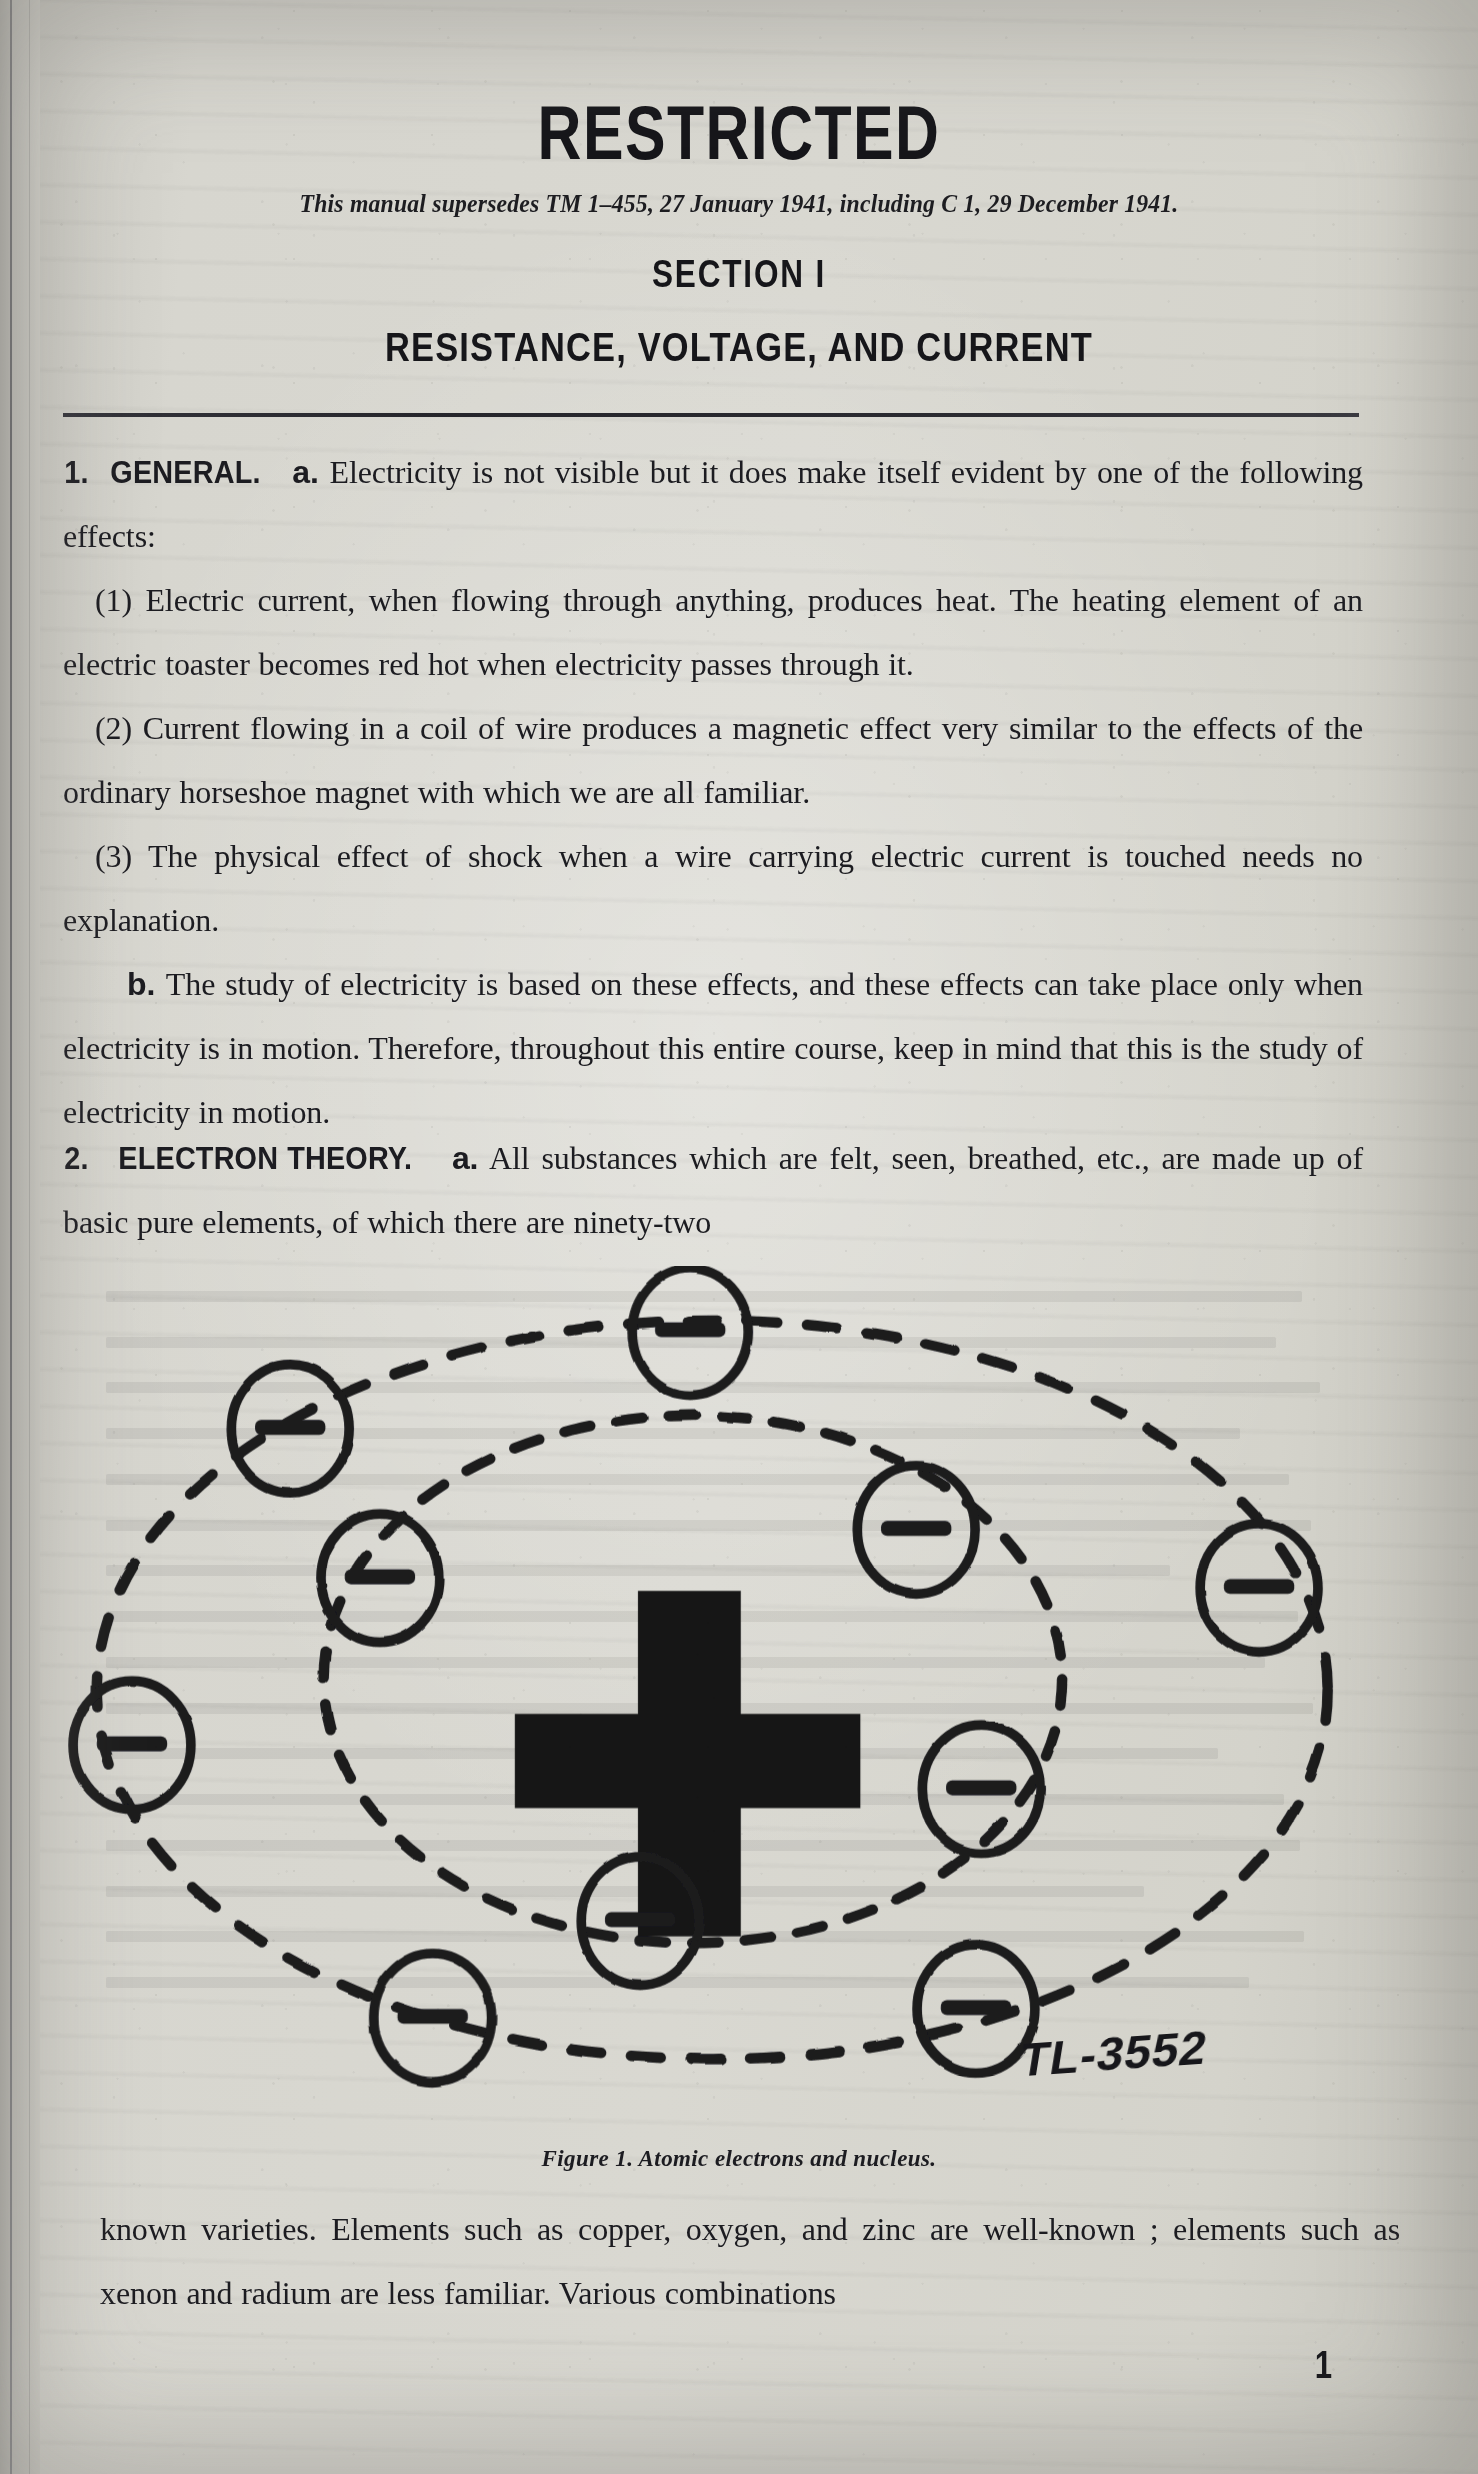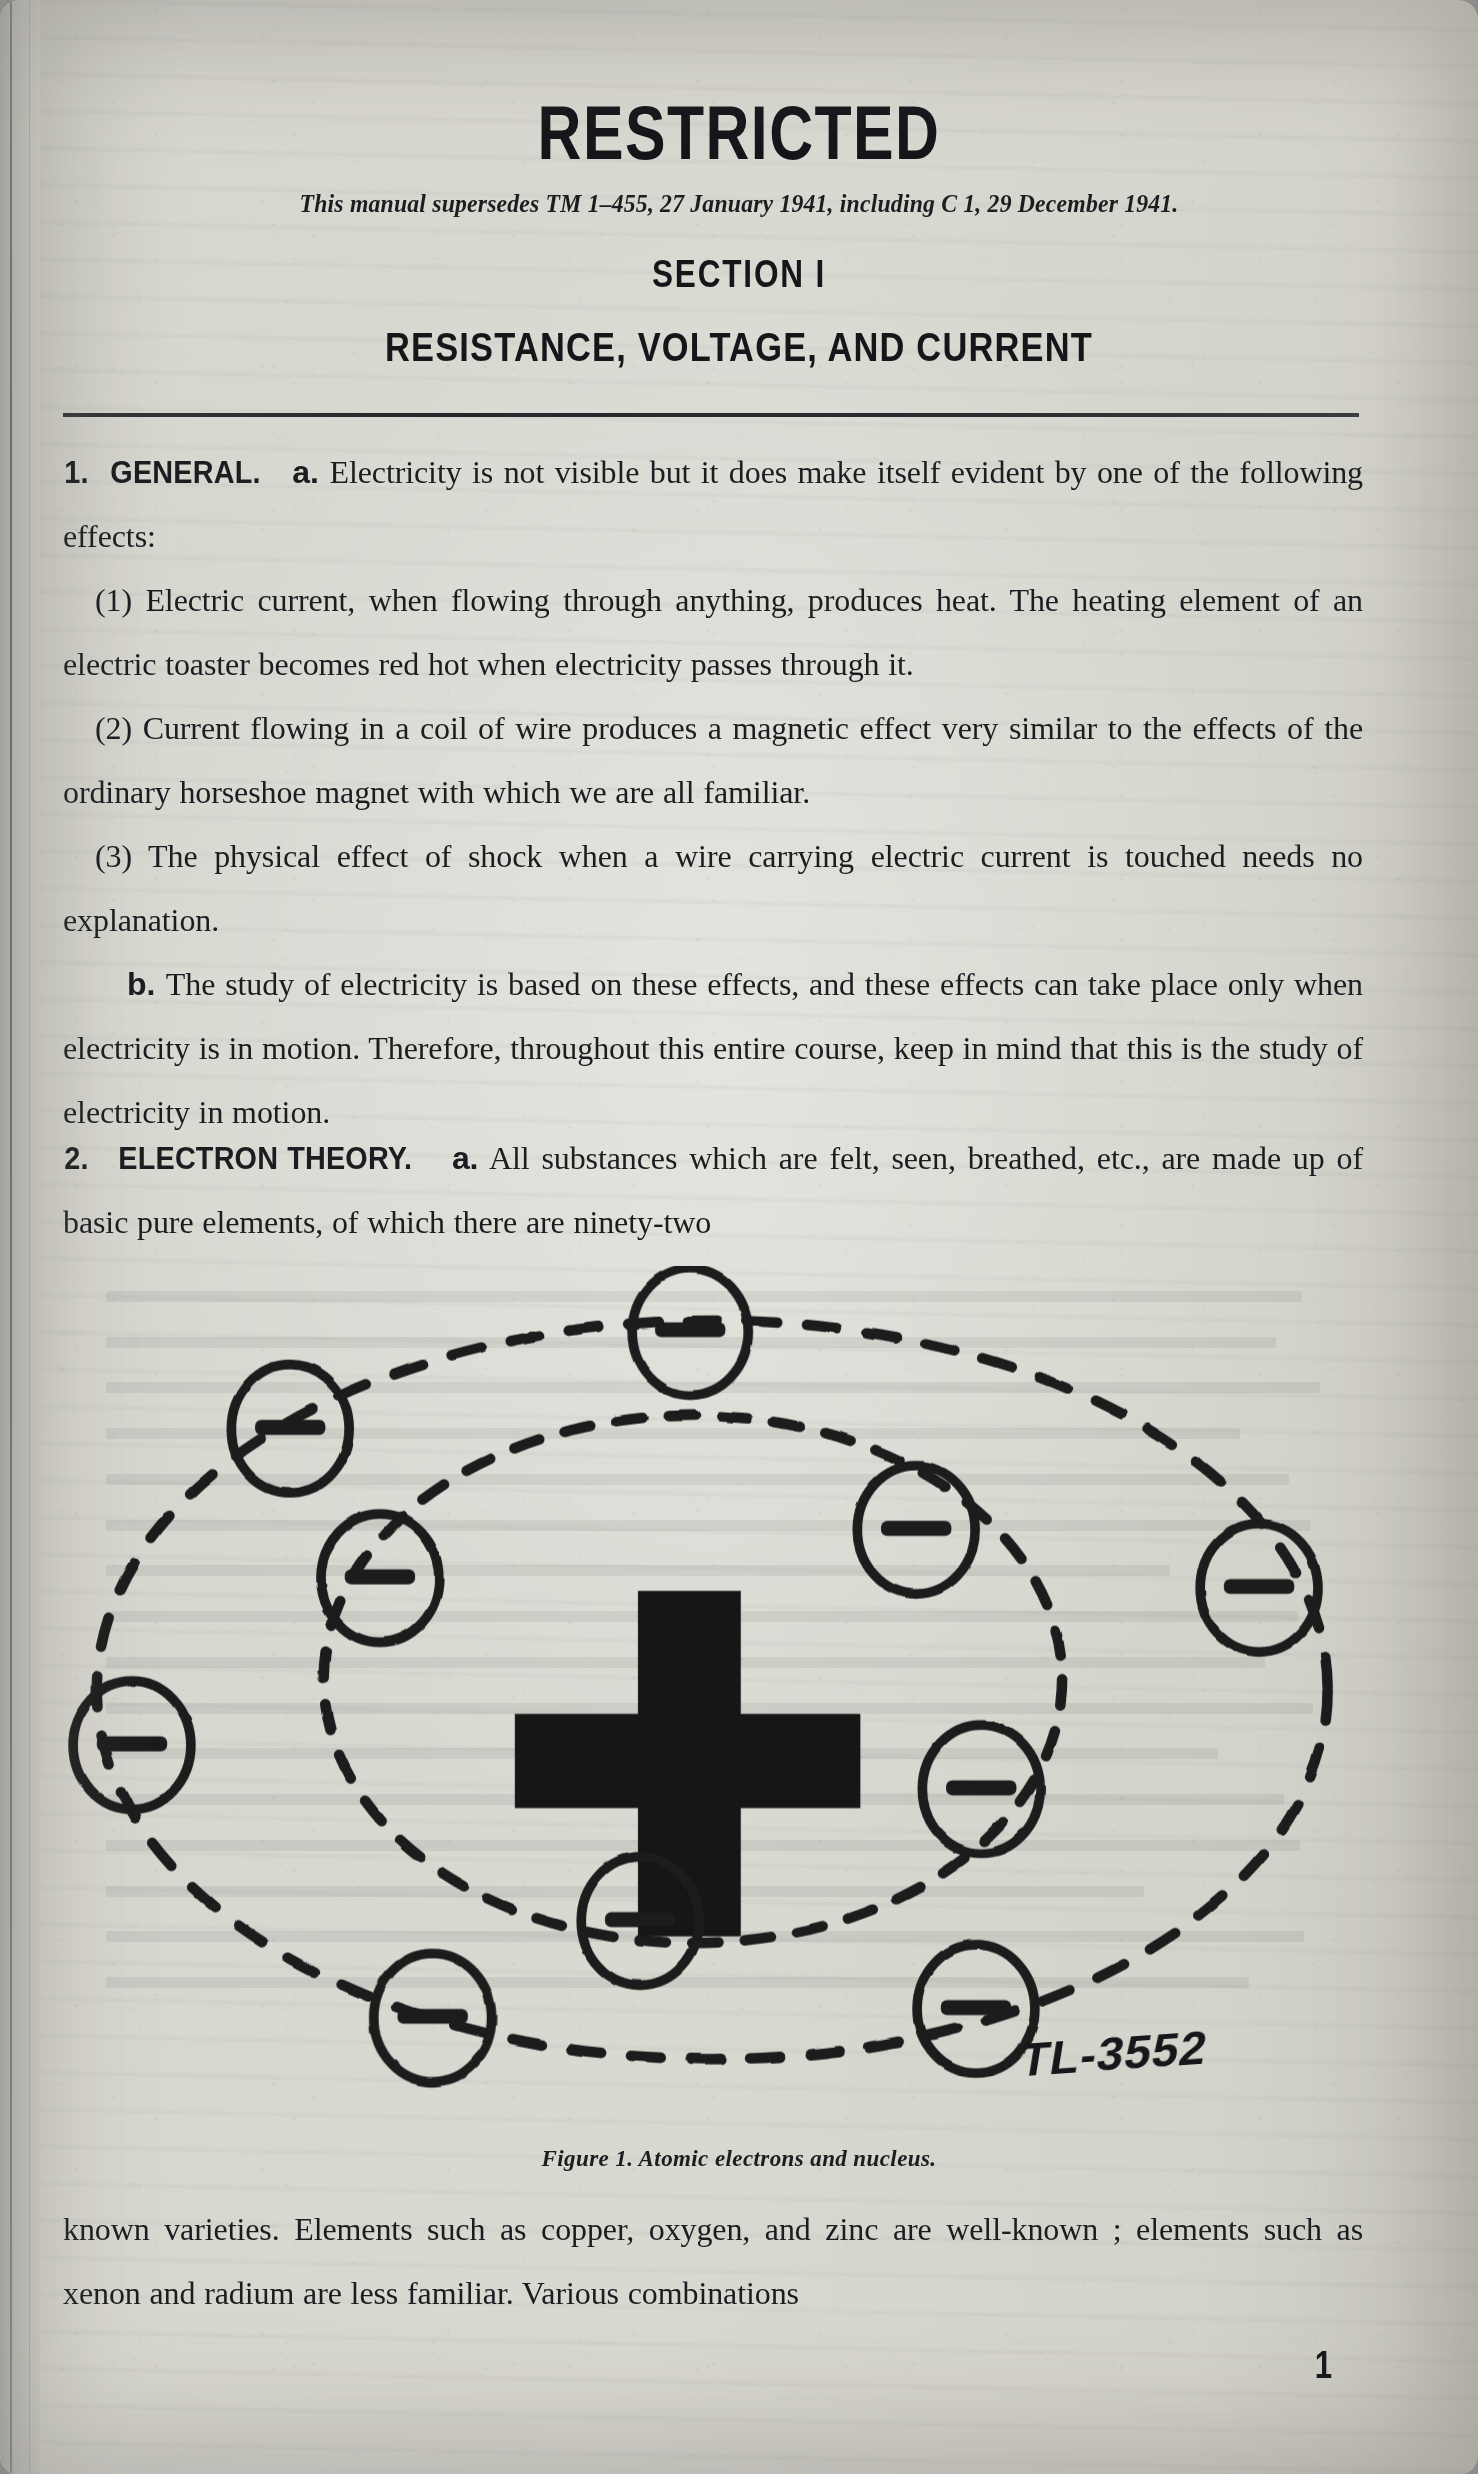--- a/index.html
+++ b/index.html
@@ -11,21 +11,20 @@
   #page {
     position: relative;
     width: 1478px;
     height: 2475px;
     overflow: hidden;
     background:
       radial-gradient(ellipse 70% 55% at 48% 42%, rgba(255,255,255,0.30) 0%, rgba(255,255,255,0.0) 62%),
       linear-gradient(95deg, #c9c8c1 0%, #d7d6cf 12%, #d9d8d1 50%, #d4d3cb 83%, #c6c5bd 100%);
     font-family: "Liberation Serif", "DejaVu Serif", serif;
     color: #1c1c20;
-    border-radius: 20px;
   }
   
   #grain {
     position: absolute; inset: 0;
     pointer-events: none;
     opacity: 0.5;
     background-image:
       radial-gradient(circle at 13% 9%,  rgba(90,90,85,0.16) 0 1px, transparent 1.4px),
       radial-gradient(circle at 41% 23%, rgba(90,90,85,0.13) 0 1.1px, transparent 1.7px),
       radial-gradient(circle at 73% 14%, rgba(90,90,85,0.12) 0 0.9px, transparent 1.3px),
@@ -154,21 +153,21 @@
   }
   .sub {
     font-family: "Liberation Sans", "DejaVu Sans", sans-serif;
     font-weight: bold;
     font-size: 32px;
     display: inline-block;
   }
 
   #para-general { top: 440px; }
   #para-2      { top: 1126px; }
-  #para-tail   { top: 2197px; }
+  #para-tail   { top: 2197px; margin-left: 37px; }
 
   
   #figure {
     position: absolute;
     left: 35px; top: 1266px;
     width: 1372px; height: 844px;
   }
   #figure svg { display: block; width: 100%; height: 100%; }
 
   .tl-number {

